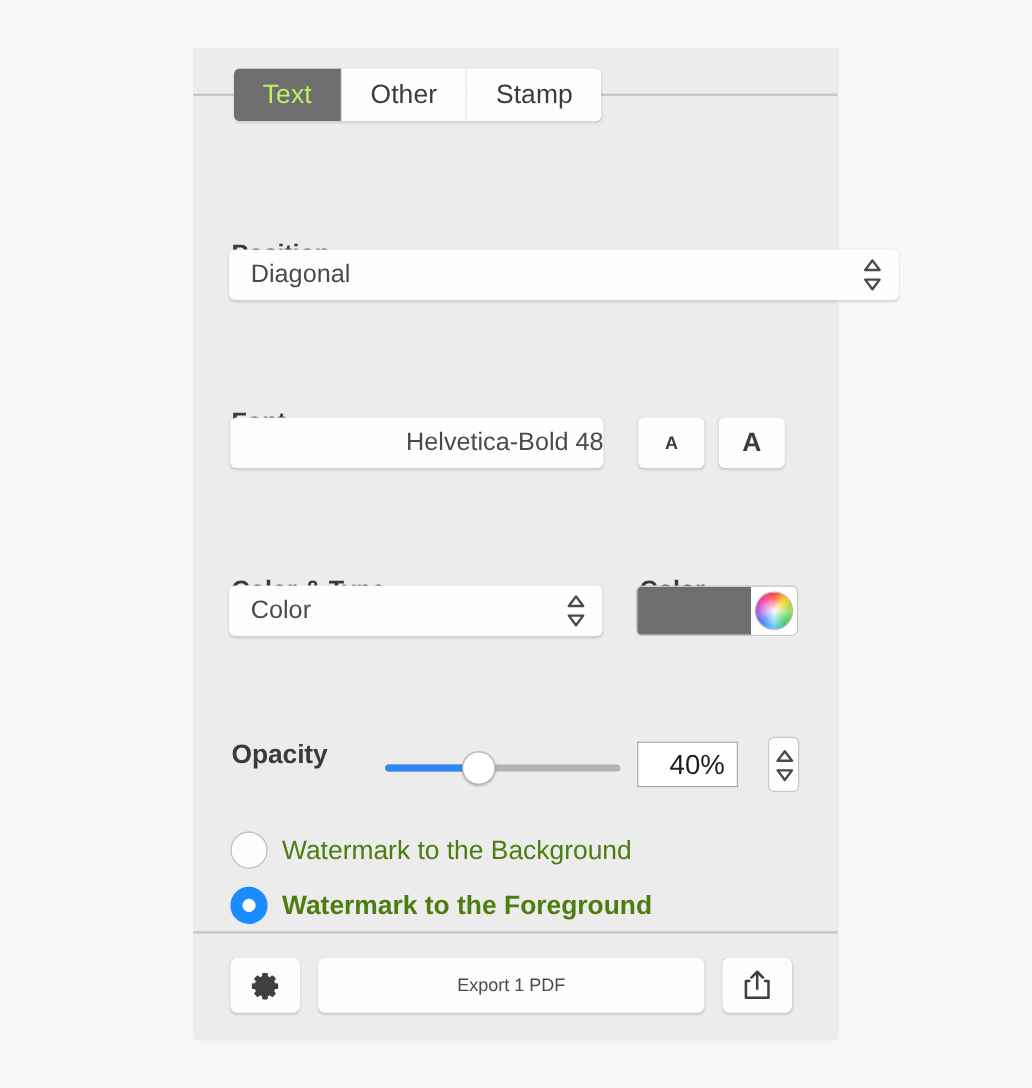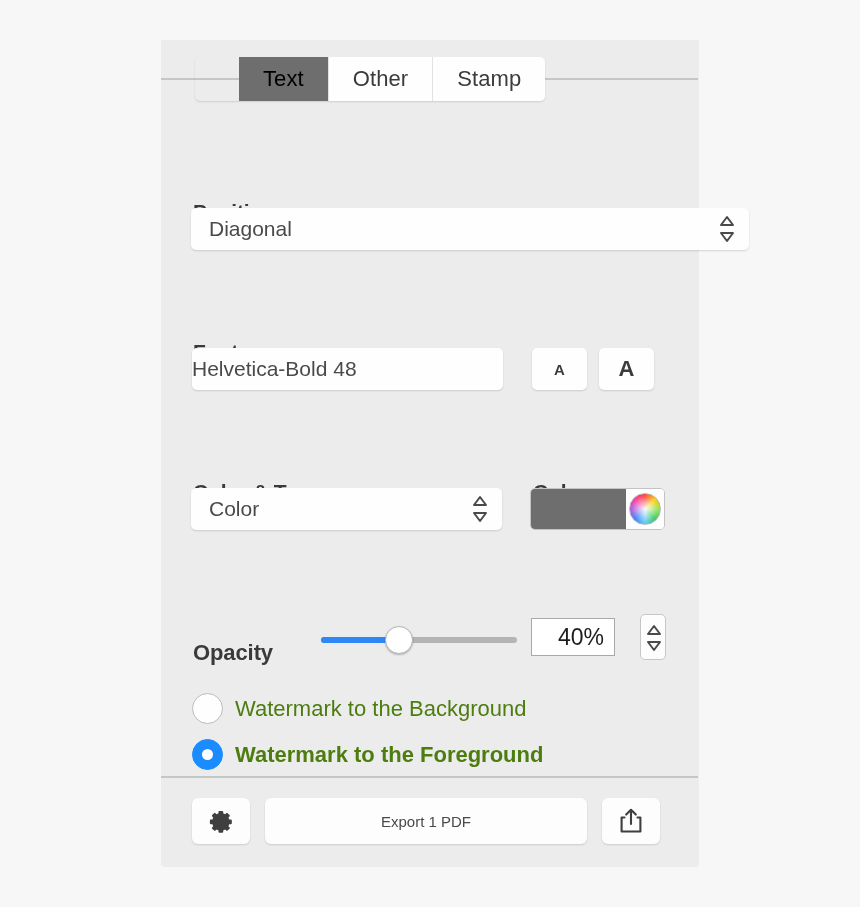--- a/index.html
+++ b/index.html
@@ -63,22 +63,21 @@
     justify-content: center;
     padding: 0 24px;
     box-sizing: border-box;
     border-right: 1px solid #e2e2e2;
     cursor: default;
     letter-spacing: 0.1px;
   }
   .tab:last-child { border-right: none; }
   .tab.active {
     background: #6e6e6e;
-    color: #000000;
-    margin-left: 44px;
+    color: #bef264;
   }
 
   
   .section-label {
     position: absolute;
     font-size: 21px;
     font-weight: bold;
     color: #3a3a3a;
     letter-spacing: -0.1px;
     white-space: nowrap;
@@ -114,21 +113,21 @@
     left: 30px; top: 168px;
     width: 558px; height: 42px;
     padding-left: 18px;
   }
 
   
   #font-label { left: 32px; top: 300px; }
   #font-field {
     left: 31px; top: 308px;
     width: 311px; height: 42px;
-    justify-content: flex-start;
+    justify-content: flex-end;
   }
   .a-btn {
     position: absolute;
     top: 308px;
     width: 55px;
     height: 42px;
     background: #fefefe;
     border-radius: 5px;
     box-shadow: 0 1px 2px rgba(0,0,0,0.14);
     display: flex;
@@ -175,21 +174,21 @@
     width: 30px;
     height: 30px;
     border-radius: 50%;
     border: 1px solid #b9b9b9;
     background:
       radial-gradient(circle at 50% 50%, rgba(255,255,255,0.95) 0%, rgba(255,255,255,0.15) 58%, rgba(255,255,255,0) 72%),
       conic-gradient(#ff3b30, #ffcc00, #8ee04e, #34c759, #5ac8fa, #3a7bfa, #af52de, #ff2d9b, #ff3b30);
   }
 
   
-  #opacity-label { left: 32px; top: 600px; font-size: 22px; }
+  #opacity-label { left: 32px; top: 576px; font-size: 22px; }
   #opacity-slider {
     position: absolute;
     left: 160px; top: 586px;
     width: 196px; height: 28px;
     cursor: default;
   }
   .slider-track {
     position: absolute;
     left: 0; top: 11px;
     width: 196px; height: 6px;

